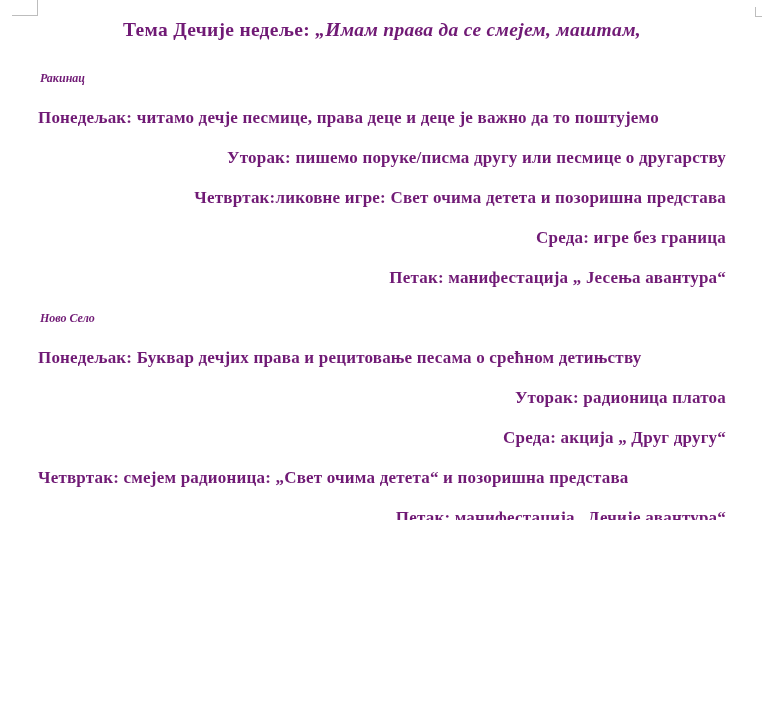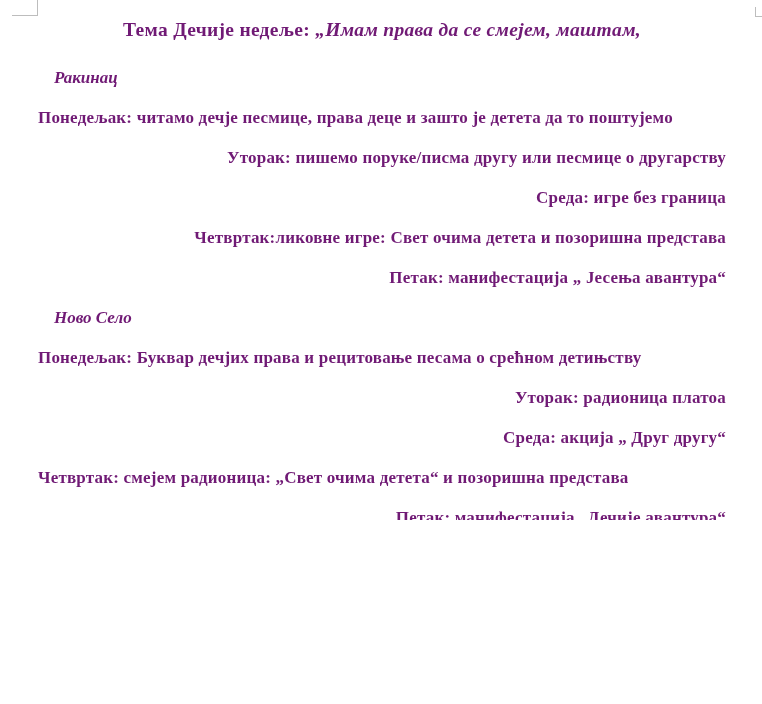--- a/index.html
+++ b/index.html
@@ -43,24 +43,24 @@
     text-align: center;
     font-size: 19.5px;
     line-height: 35px;
     font-weight: bold;
     letter-spacing: 0.3px;
   }
   .title em {
     font-style: italic;
   }
   .location {
-    margin: 0 0 10px 16px;
+    margin: 0 0 10px 2px;
     font-style: italic;
     font-weight: 600;
-    font-size: 17px;
+    font-size: 12px;
     line-height: 30px;
   }
   .entry {
     margin: 0 0 10px 0;
     font-size: 17px;
     line-height: 30px;
     font-weight: 600;
     letter-spacing: 0.2px;
     text-align: right;
   }
@@ -75,24 +75,24 @@
 <div class="page">
   <div class="corner-tl"></div>
   <div class="corner-tr"></div>
 
   <div class="content">
 
     <h1 class="title"><span>Тема Дечије недеље: </span><em>„Имам права да се смејем, маштам,</em><br></h1>
 
     <p class="location">Ракинац</p>
 
-    <p class="entry justify">Понедељак: читамо дечје песмице, права деце и зашто је детета да то поштујемо</p>
+    <p class="entry justify">Понедељак: читамо дечје песмице, права деце и деце је важно да то поштујемо</p>
     <p class="entry">Уторак: пишемо поруке/писма другу или песмице о другарству</p>
+    <p class="entry">Четвртак:ликовне игре: Свет очима детета и позоришна представа</p>
     <p class="entry">Среда: игре без граница</p>
-    <p class="entry">Четвртак:ликовне игре: Свет очима детета и позоришна представа</p>
     <p class="entry">Петак: манифестација „ Јесења авантура“</p>
 
     <p class="location">Ново Село</p>
 
     <p class="entry justify">Понедељак: Буквар дечјих права и рецитовање песама о срећном детињству</p>
     <p class="entry">Уторак: радионица платоа</p>
     <p class="entry">Среда: акција „ Друг другу“</p>
     <p class="entry justify">Четвртак: смејем радионица: „Свет очима детета“ и позоришна представа</p>
     <p class="entry">Петак: манифестација „Дечије авантура“</p>
 

